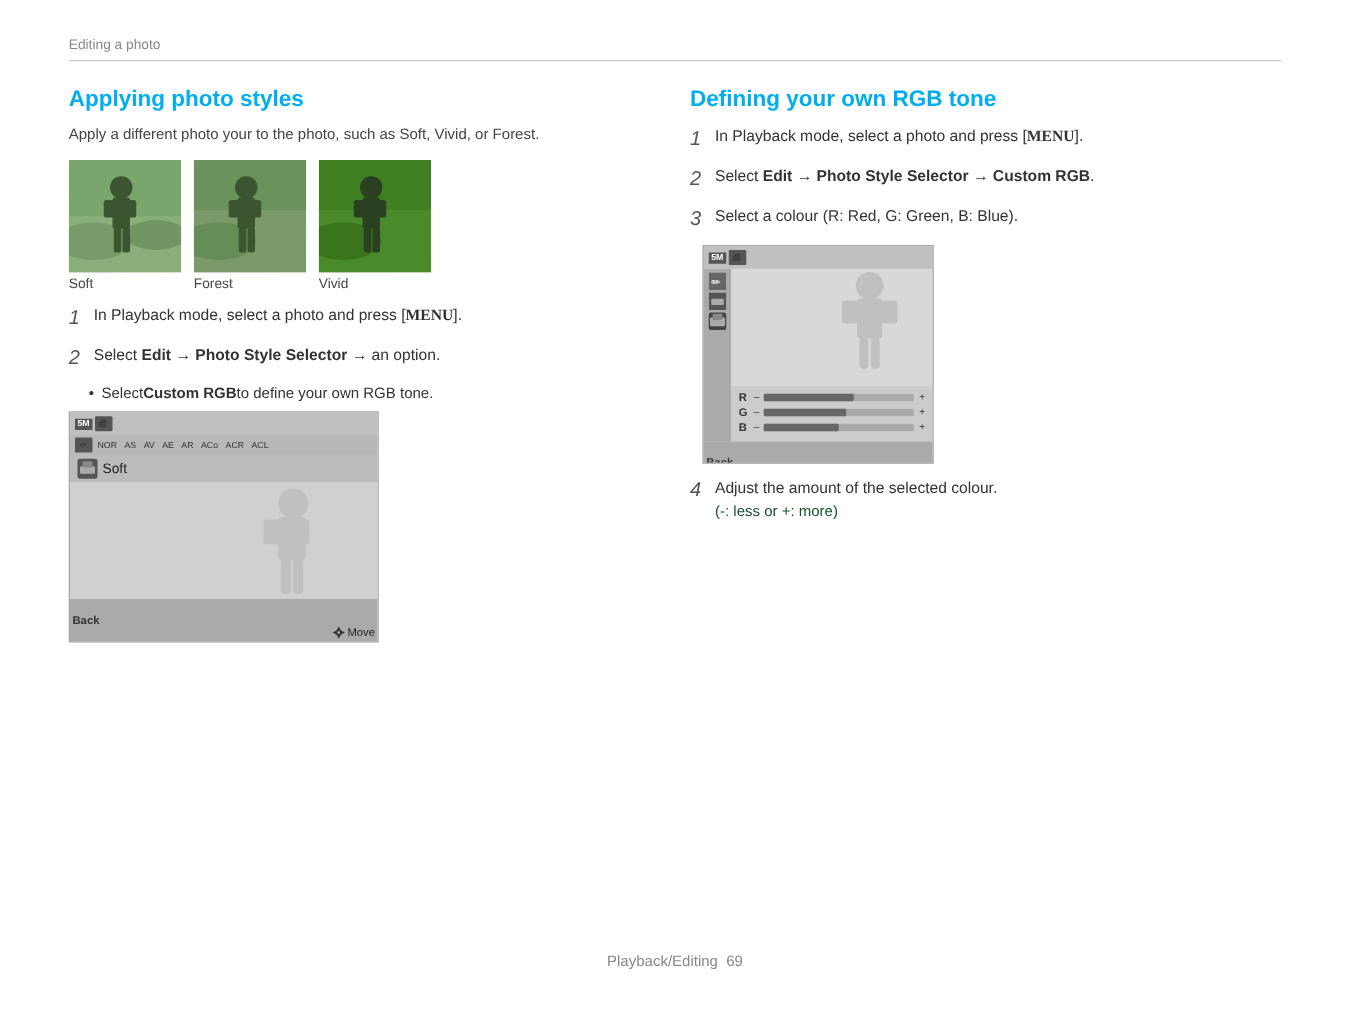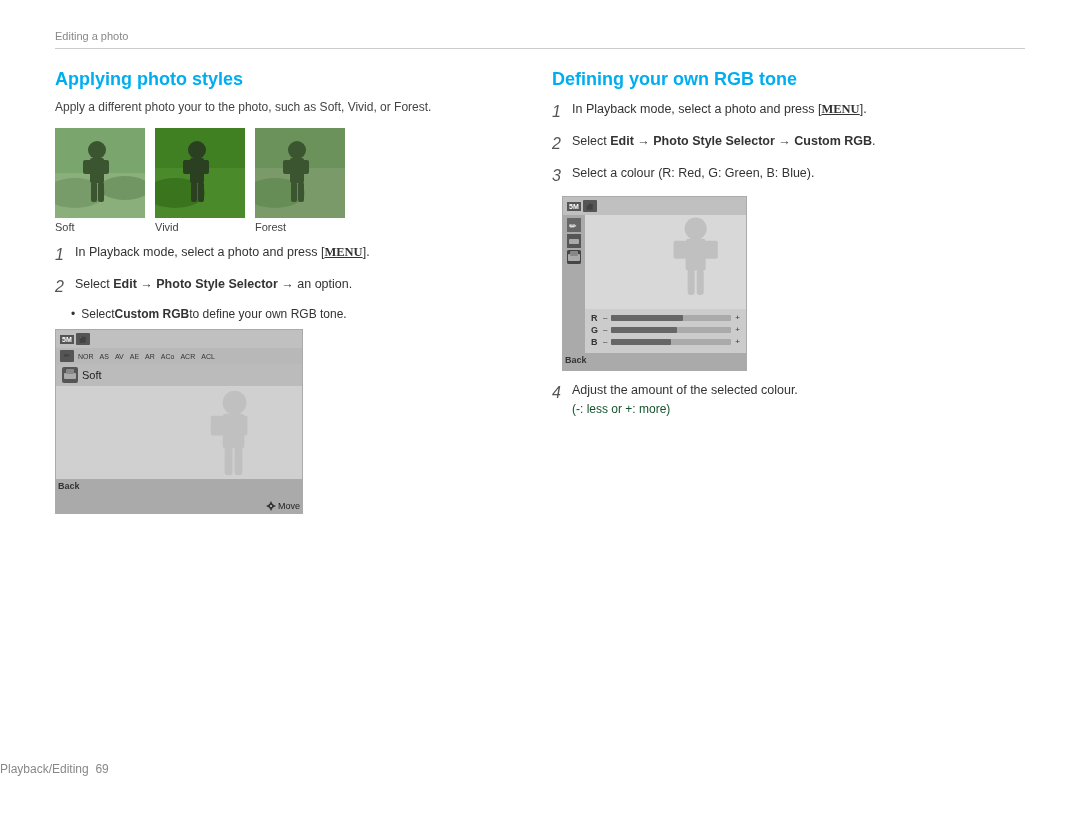--- a/index.html
+++ b/index.html
@@ -114,21 +114,20 @@
       font-size: 12.5px;
       color: #333;
       line-height: 1.5;
     }
     .step-text b {
       font-weight: bold;
     }
     .menu-key {
       font-weight: bold;
       font-family: serif;
-      text-decoration: underline;
     }
     .sub-bullet {
       margin-left: 16px;
       margin-bottom: 6px;
       font-size: 12px;
       color: #333;
       list-style: none;
       display: flex;
       align-items: flex-start;
     }
@@ -225,20 +224,21 @@
     .cam-option-text {
       font-size: 11px;
       color: #222;
     }
 
     
     .cam-bottombar {
       background: #aaa;
       padding: 2px 2px;
       display: flex;
+      align-items: center;
       justify-content: space-between;
       font-size: 9px;
     }
     .cam-move-label {
       font-size: 9px;
       color: #222;
       display: flex;
       align-items: center;
       gap: 2px;
       margin-top: 20px;
@@ -281,21 +281,21 @@
       font-size: 8px;
       color: #333;
     }
 
     
     .page-footer {
       position: absolute;
       bottom: 20px;
       left: 0;
       right: 0;
-      text-align: left;
+      text-align: center;
       font-size: 12px;
       color: #888;
     }
 
     .cam-screen-inner {
       display: flex;
       flex-direction: column;
       height: 100%;
     }
 
@@ -343,56 +343,56 @@
                 <circle cx="42" cy="22" r="9" fill="#3A5530"></circle>
                 <rect x="35" y="30" width="14" height="25" rx="2" fill="#3A5530"></rect>
                 <rect x="28" y="32" width="10" height="14" rx="2" fill="#3A5530"></rect>
                 <rect x="44" y="32" width="10" height="14" rx="2" fill="#3A5530"></rect>
                 <rect x="36" y="54" width="6" height="20" rx="2" fill="#3A5530"></rect>
                 <rect x="43" y="54" width="6" height="20" rx="2" fill="#3A5530"></rect>
               </svg>
             </div>
           </div>
           <div class="photo-label">Soft</div>
+        </div>
+        <div>
+          <div class="photo-thumb">
+            <div class="photo-thumb-inner photo-forest">
+              <svg width="90" height="90" viewBox="0 0 90 90" xmlns="http://www.w3.org/2000/svg">
+                <rect width="90" height="90" fill="#7A9A6A"></rect>
+                <rect x="0" y="0" width="90" height="40" fill="#5A8A4A" opacity="0.5"></rect>
+                <ellipse cx="20" cy="65" rx="30" ry="15" fill="#4A7A3A" opacity="0.4"></ellipse>
+                <circle cx="42" cy="22" r="9" fill="#3A5530"></circle>
+                <rect x="35" y="30" width="14" height="25" rx="2" fill="#3A5530"></rect>
+                <rect x="28" y="32" width="10" height="14" rx="2" fill="#3A5530"></rect>
+                <rect x="44" y="32" width="10" height="14" rx="2" fill="#3A5530"></rect>
+                <rect x="36" y="54" width="6" height="20" rx="2" fill="#3A5530"></rect>
+                <rect x="43" y="54" width="6" height="20" rx="2" fill="#3A5530"></rect>
+              </svg>
+            </div>
+          </div>
+          <div class="photo-label">Forest</div>
         </div>
         <div>
           <div class="photo-thumb">
             <div class="photo-thumb-inner photo-vivid">
               <svg width="90" height="90" viewBox="0 0 90 90" xmlns="http://www.w3.org/2000/svg">
                 <rect width="90" height="90" fill="#4A8A2A"></rect>
                 <rect x="0" y="0" width="90" height="40" fill="#3A7A20" opacity="0.6"></rect>
                 <ellipse cx="20" cy="65" rx="30" ry="15" fill="#2A6010" opacity="0.5"></ellipse>
                 <circle cx="42" cy="22" r="9" fill="#2A4020"></circle>
                 <rect x="35" y="30" width="14" height="25" rx="2" fill="#2A4020"></rect>
                 <rect x="28" y="32" width="10" height="14" rx="2" fill="#2A4020"></rect>
                 <rect x="44" y="32" width="10" height="14" rx="2" fill="#2A4020"></rect>
                 <rect x="36" y="54" width="6" height="20" rx="2" fill="#2A4020"></rect>
                 <rect x="43" y="54" width="6" height="20" rx="2" fill="#2A4020"></rect>
               </svg>
             </div>
           </div>
           <div class="photo-label">Vivid</div>
-        </div>
-        <div>
-          <div class="photo-thumb">
-            <div class="photo-thumb-inner photo-forest">
-              <svg width="90" height="90" viewBox="0 0 90 90" xmlns="http://www.w3.org/2000/svg">
-                <rect width="90" height="90" fill="#7A9A6A"></rect>
-                <rect x="0" y="0" width="90" height="40" fill="#5A8A4A" opacity="0.5"></rect>
-                <ellipse cx="20" cy="65" rx="30" ry="15" fill="#4A7A3A" opacity="0.4"></ellipse>
-                <circle cx="42" cy="22" r="9" fill="#3A5530"></circle>
-                <rect x="35" y="30" width="14" height="25" rx="2" fill="#3A5530"></rect>
-                <rect x="28" y="32" width="10" height="14" rx="2" fill="#3A5530"></rect>
-                <rect x="44" y="32" width="10" height="14" rx="2" fill="#3A5530"></rect>
-                <rect x="36" y="54" width="6" height="20" rx="2" fill="#3A5530"></rect>
-                <rect x="43" y="54" width="6" height="20" rx="2" fill="#3A5530"></rect>
-              </svg>
-            </div>
-          </div>
-          <div class="photo-label">Forest</div>
         </div>
       </div>
 
       <div class="step">
         <span class="step-num">1</span>
         <span class="step-text">
           In Playback mode, select a photo and press [<span class="menu-key">MENU</span>].
         </span>
       </div>
 

